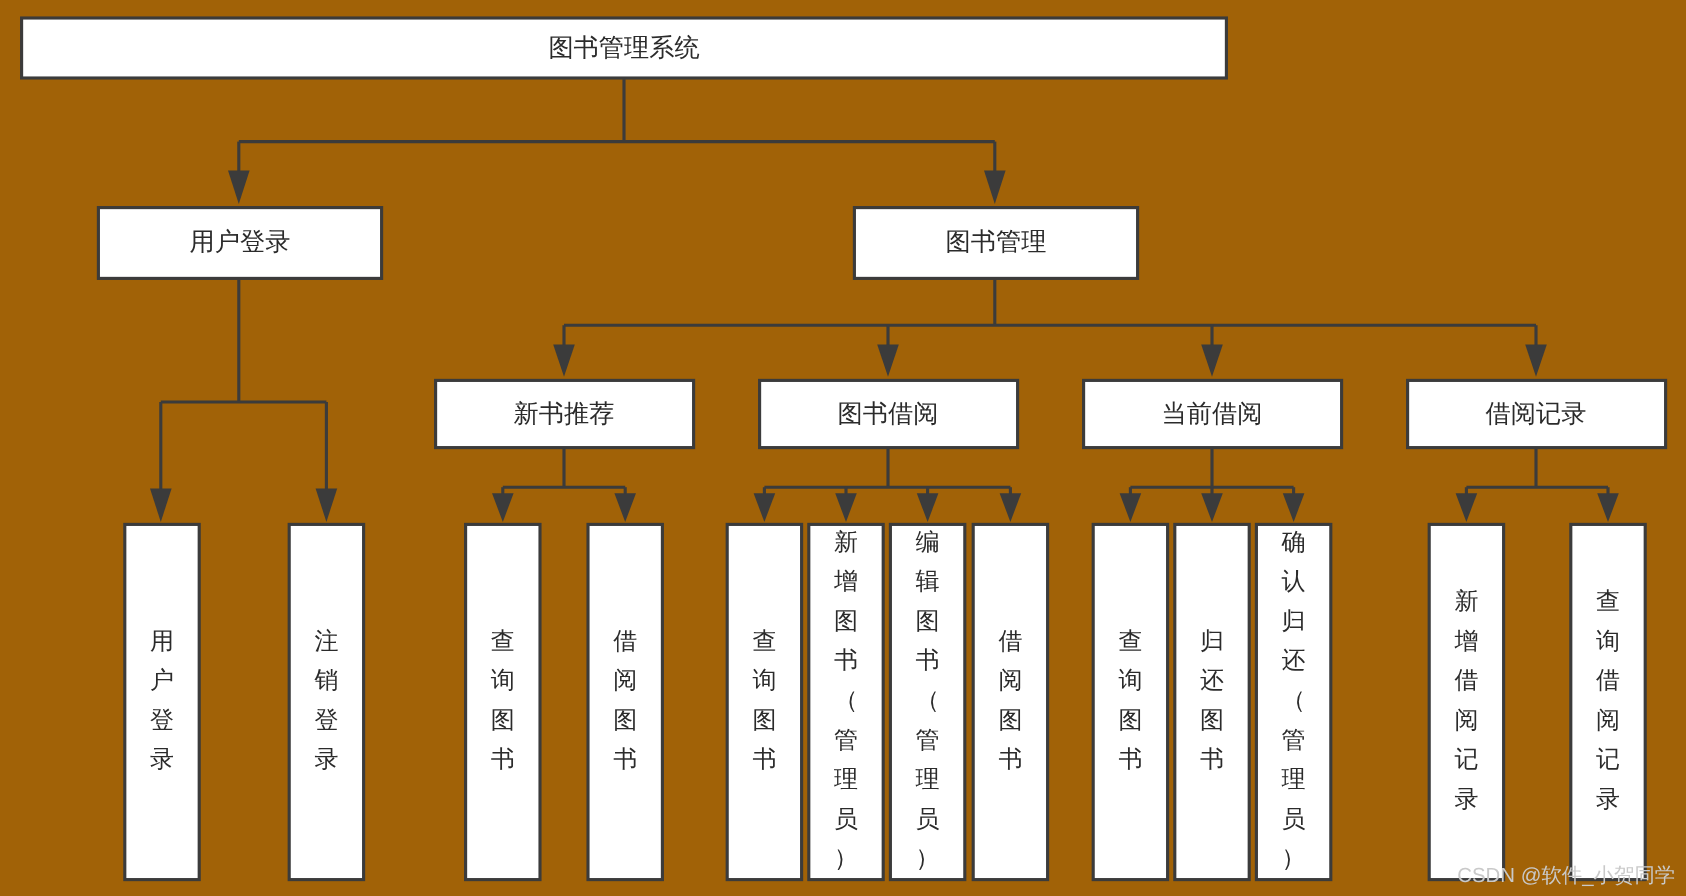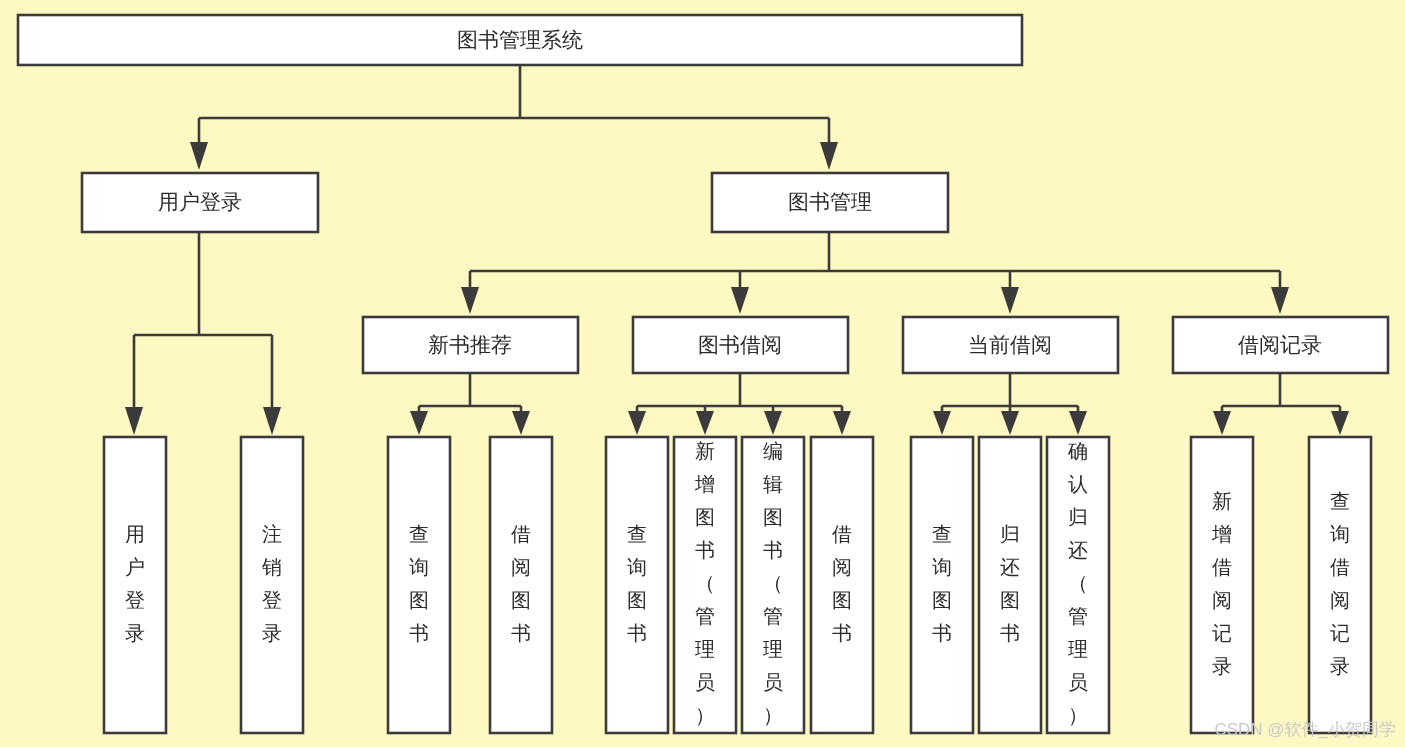--- a/index.html
+++ b/index.html
@@ -2,21 +2,21 @@
 <html><head>
 <meta charset="utf-8">
 <title>图书管理系统 功能结构图</title>
 <style>
   html,body{margin:0;padding:0;background:#ffffff;}
   body{
     width:1405px;height:747px;
     font-family:"Liberation Sans","DejaVu Sans",sans-serif;
     overflow:hidden;
   }
-  #diagram-root{position:relative;width:1405px;height:747px;background:#fef9c3;}
+  #diagram-root{position:relative;width:1405px;height:747px;background:#a16207;}
   svg#flowchart{position:absolute;left:0;top:0;width:1405px;height:747px;display:block;}
 
   .node-box{
     fill:#ffffff;
     stroke:#3b3b3b;
     stroke-width:2.6;
   }
   .edge-line{
     stroke:#3b3b3b;
     stroke-width:2.6;

